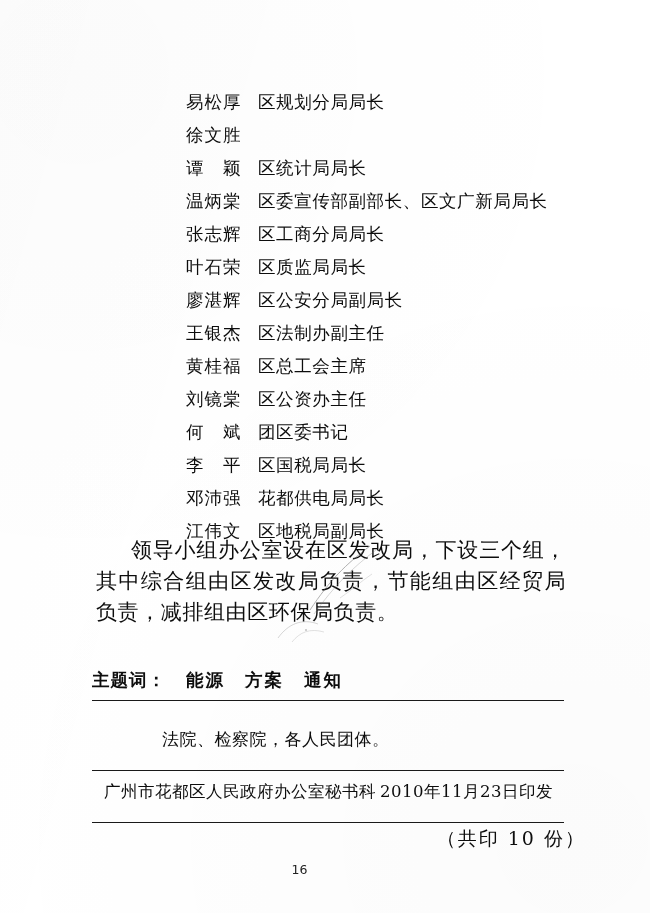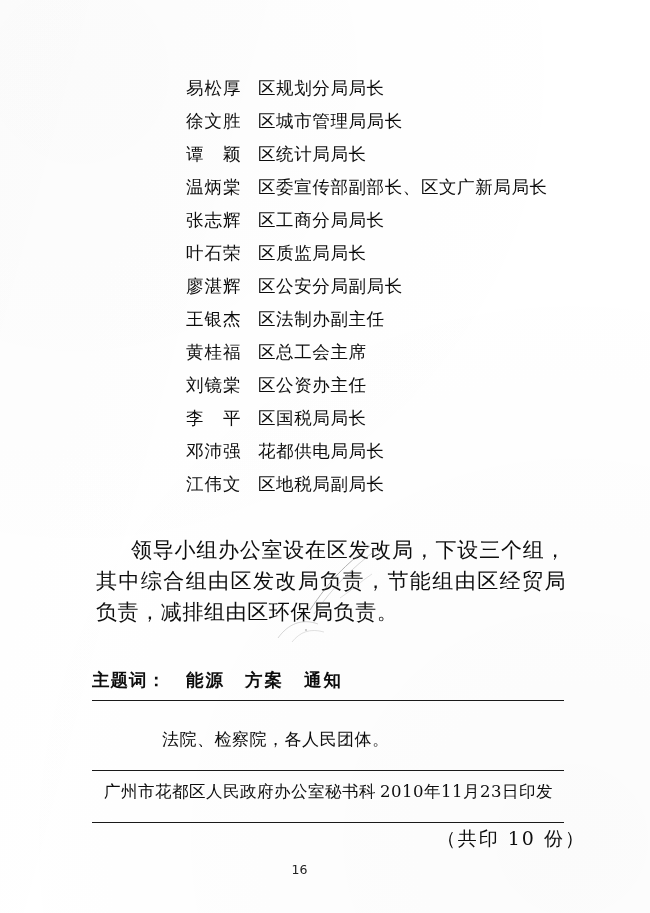--- a/index.html
+++ b/index.html
@@ -29,21 +29,21 @@
     background:
       radial-gradient(circle at 12% 8%, rgba(0,0,0,0.012), rgba(0,0,0,0) 55%),
       radial-gradient(circle at 88% 92%, rgba(0,0,0,0.015), rgba(0,0,0,0) 60%),
       linear-gradient(105deg, rgba(0,0,0,0.006) 0%, rgba(0,0,0,0) 40%);
     pointer-events: none;
   }
 
   .roster {
     position: absolute;
     left: 186px;
-    top: 76px;
+    top: 90px;
     width: 430px;
   }
   .roster-row {
     display: flex;
     align-items: baseline;
     height: 33px;
     font-size: 17.5px;
     letter-spacing: 0.4px;
     white-space: nowrap;
   }
@@ -154,21 +154,20 @@
 
   <div class="scan-tint"></div>
 
   <div class="roster">
     <div class="roster-row">
       <span class="roster-name">易松厚</span>
       <span class="roster-title">区规划分局局长</span>
     </div>
     <div class="roster-row">
       <span class="roster-name">徐文胜</span>
-      <span class="roster-title">区城市管理局局长</span>
     </div>
     <div class="roster-row">
       <span class="roster-name">谭　颖</span>
       <span class="roster-title">区统计局局长</span>
     </div>
     <div class="roster-row">
       <span class="roster-name">温炳棠</span>
       <span class="roster-title">区委宣传部副部长、区文广新局局长</span>
     </div>
     <div class="roster-row">
@@ -187,20 +186,24 @@
       <span class="roster-name">王银杰</span>
       <span class="roster-title">区法制办副主任</span>
     </div>
     <div class="roster-row">
       <span class="roster-name">黄桂福</span>
       <span class="roster-title">区总工会主席</span>
     </div>
     <div class="roster-row">
       <span class="roster-name">刘镜棠</span>
       <span class="roster-title">区公资办主任</span>
+    </div>
+    <div class="roster-row">
+      <span class="roster-name">何　斌</span>
+      <span class="roster-title">团区委书记</span>
     </div>
     <div class="roster-row">
       <span class="roster-name">李　平</span>
       <span class="roster-title">区国税局局长</span>
     </div>
     <div class="roster-row">
       <span class="roster-name">邓沛强</span>
       <span class="roster-title">花都供电局局长</span>
     </div>
     <div class="roster-row">

